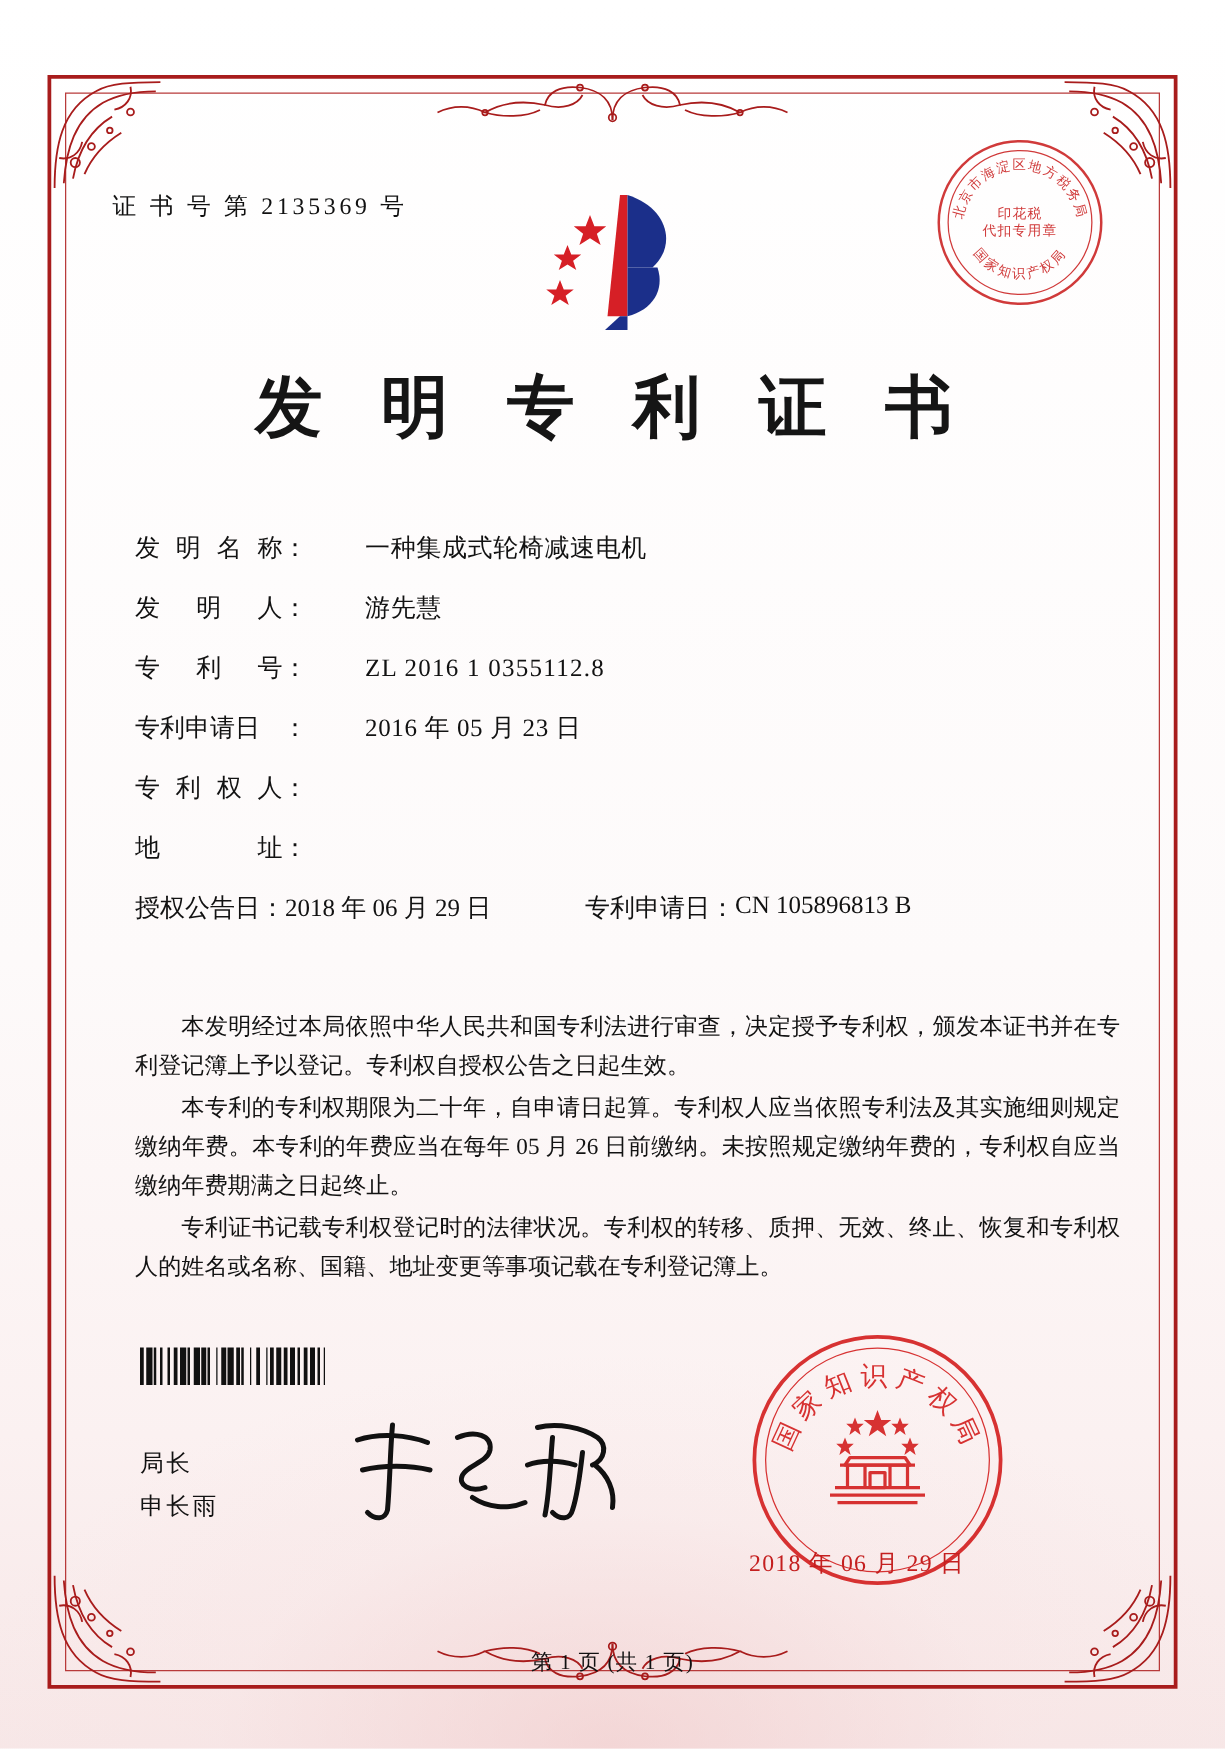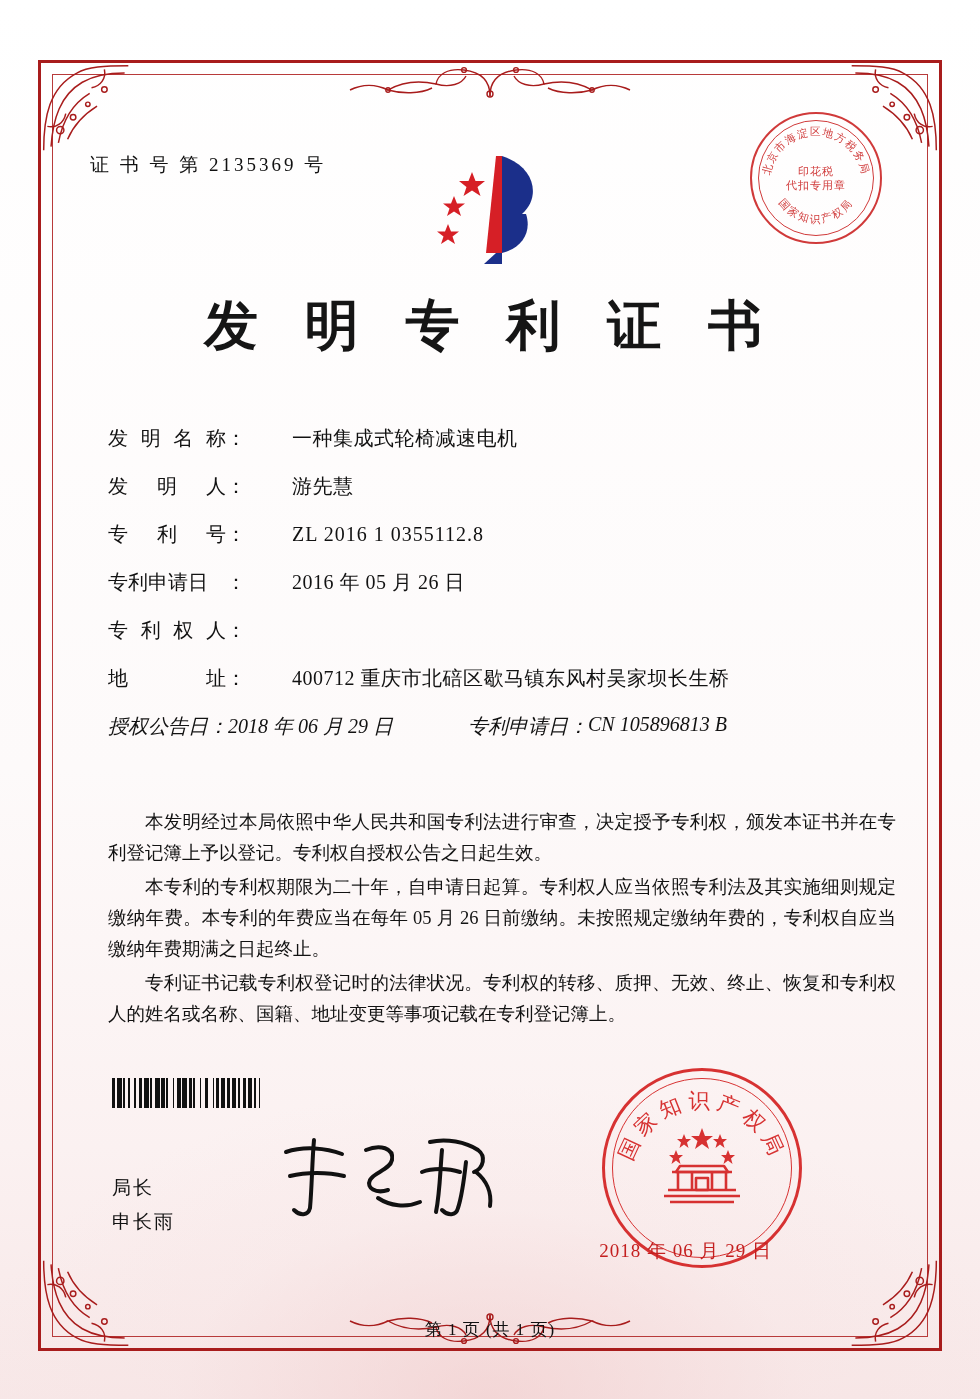--- a/index.html
+++ b/index.html
@@ -151,21 +151,20 @@
   }
   .field-colon { margin: 0 2px 0 0; }
   .field-value { letter-spacing: 0.5px; margin-left: 44px; }
   .field-value.mono-num { font-family: Liberation Serif, serif; letter-spacing: 1px; }
 
   .row-two {
     display: flex;
     align-items: baseline;
     margin-bottom: 8px;
     white-space: nowrap;
-    font-style: italic;
   }
   .row-two .left { width: 340px; display: flex; }
   .row-two .right { display: flex; margin-left: 20px; }
   .row-two .lbl { letter-spacing: 0; }
 
   
   .paras {
     position: absolute;
     left: 108px; top: 807px;
     width: 788px;
@@ -194,21 +193,20 @@
   }
 
   
   .sig-label {
     position: absolute;
     left: 112px; top: 1155px;
     font-size: 19px;
     line-height: 34px;
     color: #111;
     letter-spacing: 2px;
-    margin-top: 16px;
   }
   .signature {
     position: absolute;
     left: 270px; top: 1128px;
     width: 240px; height: 95px;
     color: #111;
   }
   .signature svg { width: 100%; height: 100%; display: block; }
 
   
@@ -429,40 +427,39 @@
       </span>
       <span class="field-colon">：</span>
       <span class="field-value mono-num">ZL 2016 1 0355112.8</span>
     </div>
 
     <div class="field-row">
       <span class="field-label">
         <span>专利申请日</span>
       </span>
       <span class="field-colon">：</span>
-      <span class="field-value">2016 年 05 月 26 日</span>
+      <span class="field-value">2016 年 05 月 23 日</span>
     </div>
 
     <div class="field-row">
       <span class="field-label">
         <span>专</span>
         <span>利</span>
         <span>权</span>
         <span>人</span>
       </span>
       <span class="field-colon">：</span>
     </div>
 
     <div class="field-row">
       <span class="field-label">
         <span>地</span>
         <span>址</span>
       </span>
       <span class="field-colon">：</span>
-      <span class="field-value">400712  重庆市北碚区歇马镇东风村吴家坝长生桥</span>
     </div>
 
     <div class="row-two">
       <span class="left">
         <span class="lbl">授权公告日</span>
         <span>：</span>
         <span>2018 年 06 月 29 日</span>
       </span>
       <span class="right">
         <span class="lbl">专利申请日</span>

